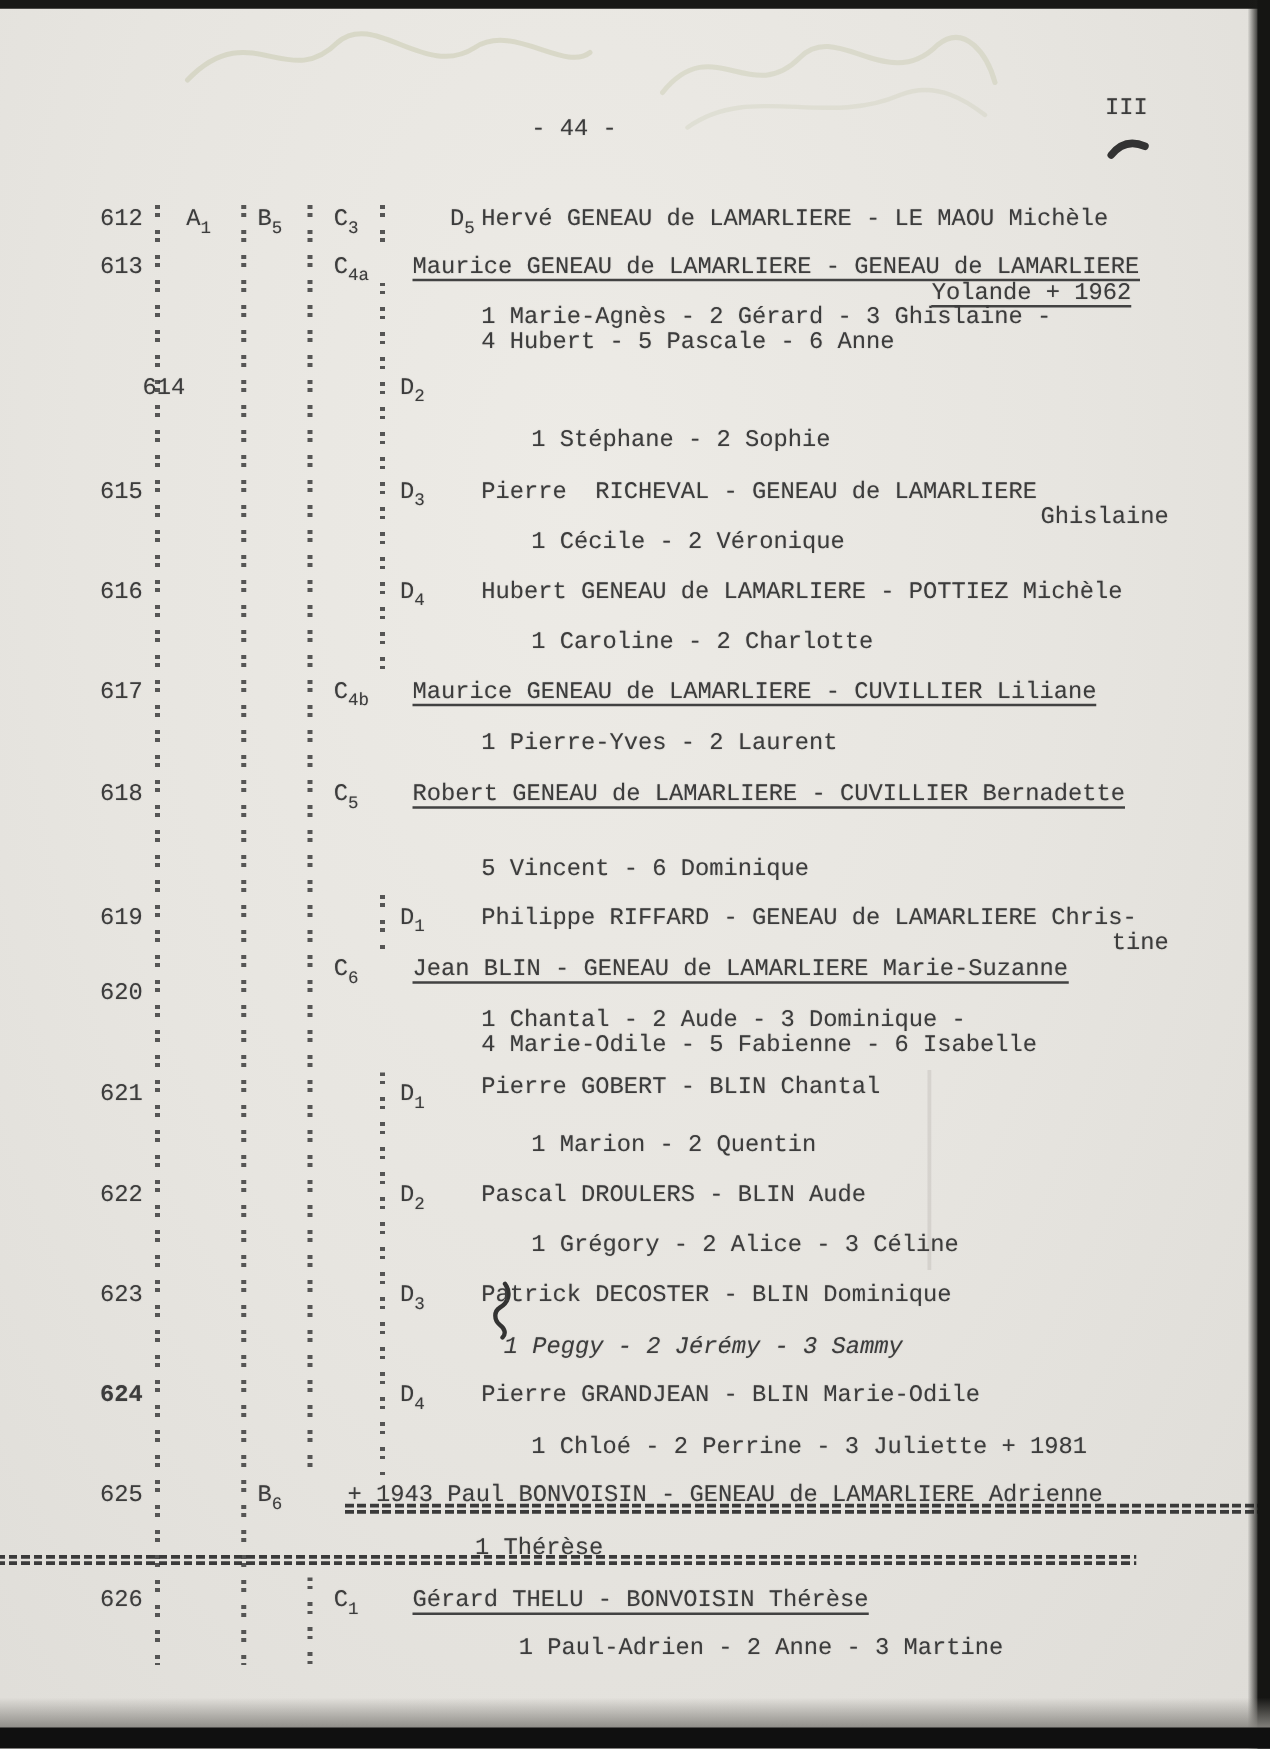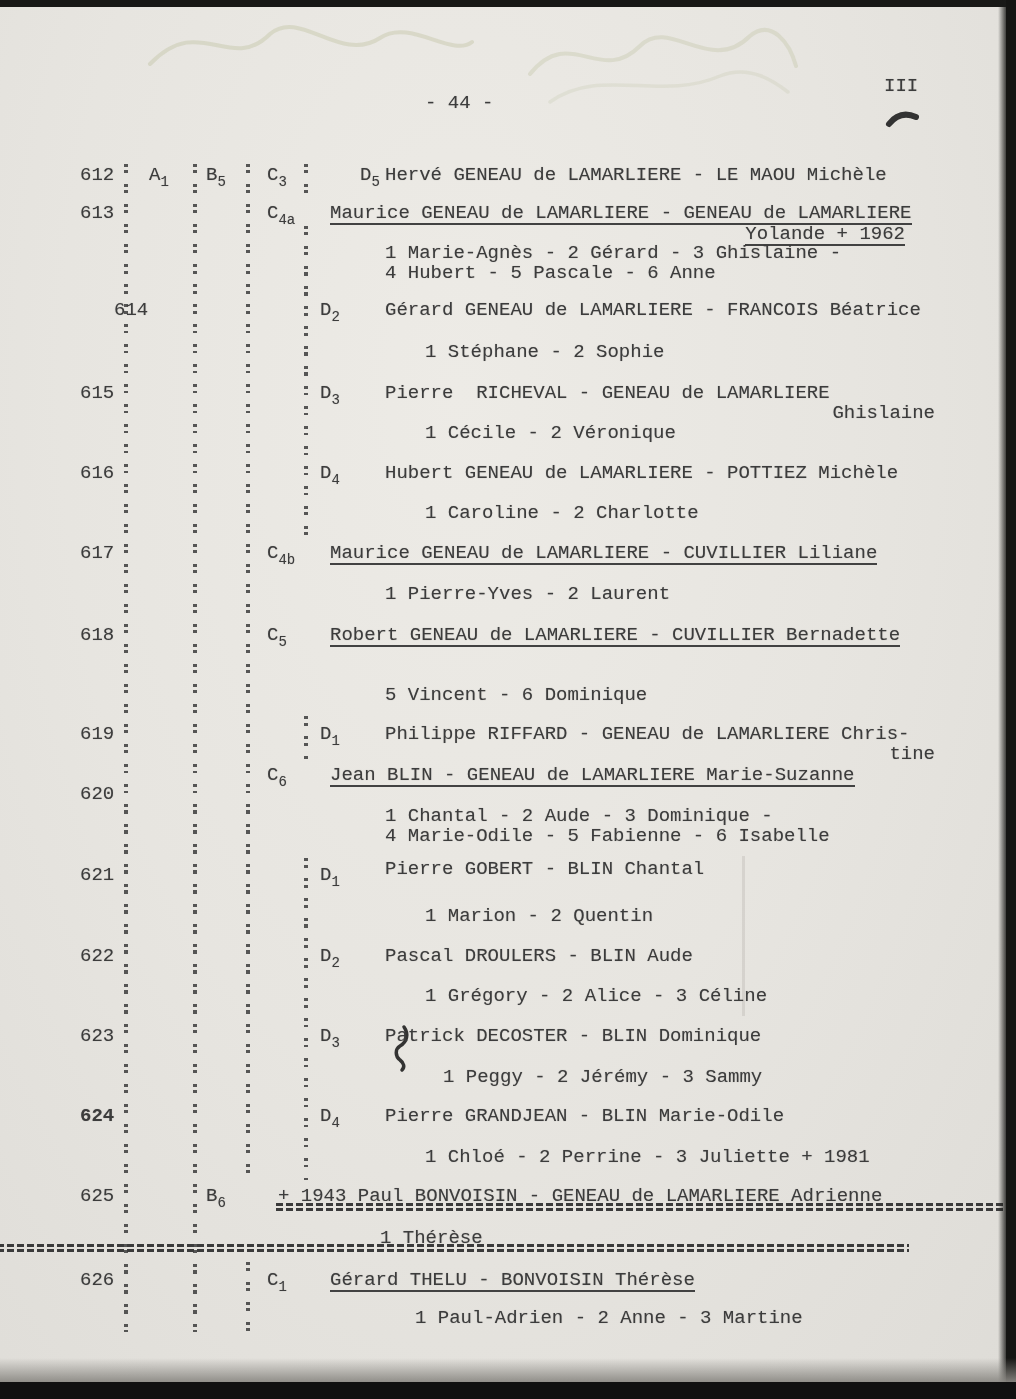--- a/index.html
+++ b/index.html
@@ -87,21 +87,20 @@
       <div class="lbl" style="left: 320px; top: 165px; margin-left: 40px;"><span>D</span><sub>5</sub></div>
       <div class="line" style="top: 165px; left: 385px;">Hervé GENEAU de LAMARLIERE - LE MAOU Michèle</div>
       <div class="num" style="left: 80px; top: 203px;">613</div>
       <div class="lbl" style="left: 267px; top: 203px;"><span>C</span><sub>4a</sub></div>
       <div class="line u1" style="top: 203px; left: 330px;">Maurice GENEAU de LAMARLIERE - GENEAU de LAMARLIERE</div>
       <div class="line u1" style="top: 224px; right: 111px;">Yolande + 1962</div>
       <div class="line" style="top: 243px; left: 385px;">1 Marie-Agnès - 2 Gérard - 3 Ghislaine -</div>
       <div class="line" style="top: 263px; left: 385px;">4 Hubert - 5 Pascale - 6 Anne</div>
       <div class="num" style="left: 80px; top: 300px; margin-left: 34px;">614</div>
       <div class="lbl" style="left: 320px; top: 300px;"><span>D</span><sub>2</sub></div>
-      <div class="line" style="top: 300px; left: 385px;">Gérard GENEAU de LAMARLIERE - FRANCOIS Béatrice</div>
       <div class="line" style="top: 342px; left: 425px;">1 Stéphane - 2 Sophie</div>
       <div class="num" style="left: 80px; top: 383px;">615</div>
       <div class="lbl" style="left: 320px; top: 383px;"><span>D</span><sub>3</sub></div>
       <div class="line" style="top: 383px; left: 385px;">Pierre  RICHEVAL - GENEAU de LAMARLIERE</div>
       <div class="line" style="top: 403px; right: 81px;">Ghislaine</div>
       <div class="line" style="top: 423px; left: 425px;">1 Cécile - 2 Véronique</div>
       <div class="num" style="left: 80px; top: 463px;">616</div>
       <div class="lbl" style="left: 320px; top: 463px;"><span>D</span><sub>4</sub></div>
       <div class="line" style="top: 463px; left: 385px;">Hubert GENEAU de LAMARLIERE - POTTIEZ Michèle</div>
       <div class="line" style="top: 503px; left: 425px;">1 Caroline - 2 Charlotte</div>
@@ -126,21 +125,21 @@
       <div class="lbl" style="left: 320px; top: 865px;"><span>D</span><sub>1</sub></div>
       <div class="line" style="top: 859px; left: 385px;">Pierre GOBERT - BLIN Chantal</div>
       <div class="line" style="top: 906px; left: 425px;">1 Marion - 2 Quentin</div>
       <div class="num" style="left: 80px; top: 946px;">622</div>
       <div class="lbl" style="left: 320px; top: 946px;"><span>D</span><sub>2</sub></div>
       <div class="line" style="top: 946px; left: 385px;">Pascal DROULERS - BLIN Aude</div>
       <div class="line" style="top: 986px; left: 425px;">1 Grégory - 2 Alice - 3 Céline</div>
       <div class="num" style="left: 80px; top: 1026px;">623</div>
       <div class="lbl" style="left: 320px; top: 1026px;"><span>D</span><sub>3</sub></div>
       <div class="line" style="top: 1026px; left: 385px;">Patrick DECOSTER - BLIN Dominique</div>
-      <div class="line" style="top: 1067px; left: 443px;">1 Peggy - 2 Jérémy - 3 Sammy</div>
+      <div class="line" style="top: 1067px; left: 403px; font-style: italic;">1 Peggy - 2 Jérémy - 3 Sammy</div>
       <div class="num" style="left: 80px; top: 1106px; font-weight: bold;">624</div>
       <div class="lbl" style="left: 320px; top: 1106px;"><span>D</span><sub>4</sub></div>
       <div class="line" style="top: 1106px; left: 385px;">Pierre GRANDJEAN - BLIN Marie-Odile</div>
       <div class="line" style="top: 1147px; left: 425px;">1 Chloé - 2 Perrine - 3 Juliette + 1981</div>
       <div class="num" style="left: 80px; top: 1186px;">625</div>
       <div class="lbl" style="left: 206px; top: 1186px;"><span>B</span><sub>6</sub></div>
       <div class="line u2" style="top: 1186px; left: 278px;">+ 1943 Paul BONVOISIN - GENEAU de LAMARLIERE Adrienne</div>
       <div class="line u2" style="top: 1207px; right: 111px;">+ 1943</div>
       <div class="line" style="top: 1228px; left: 380px;">1 Thérèse</div>
       <div class="num" style="left: 80px; top: 1270px;">626</div>

